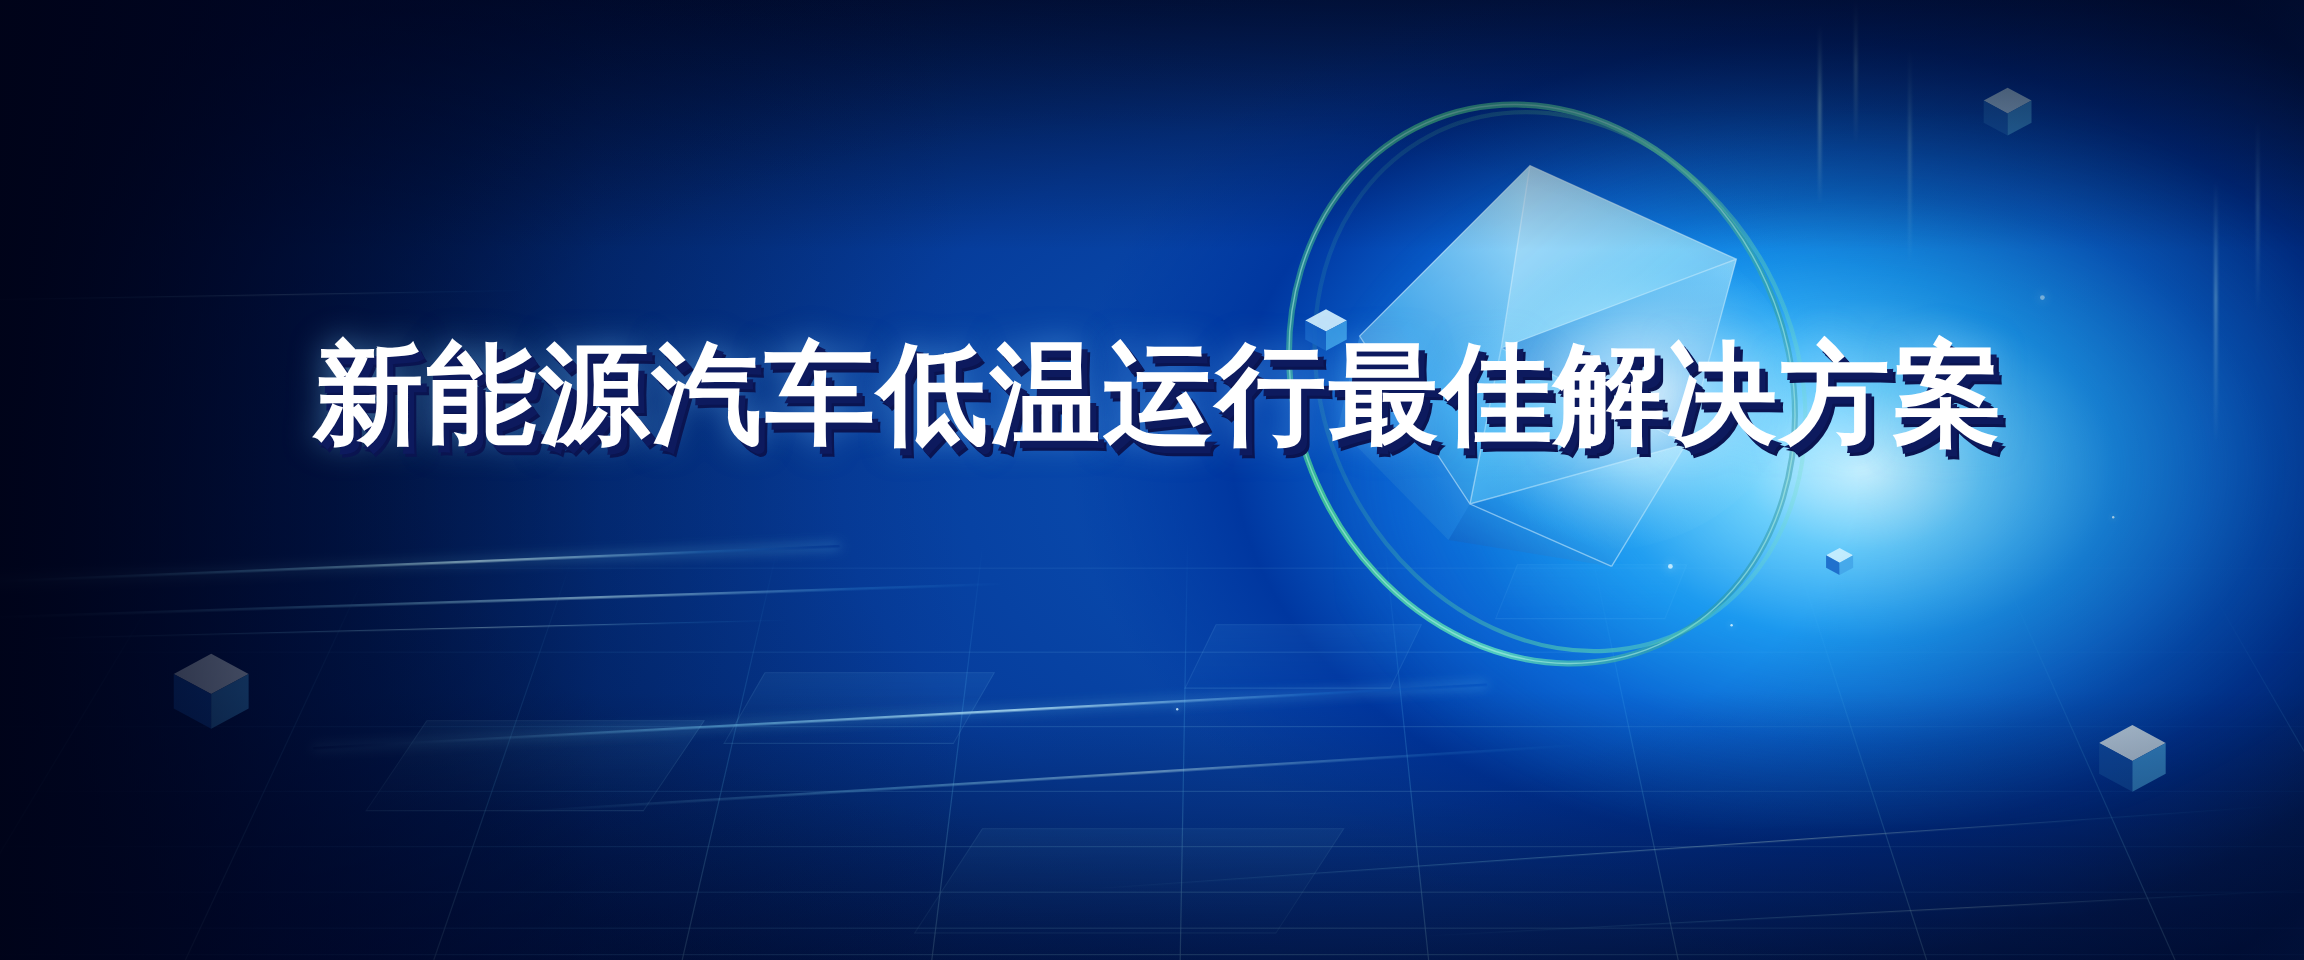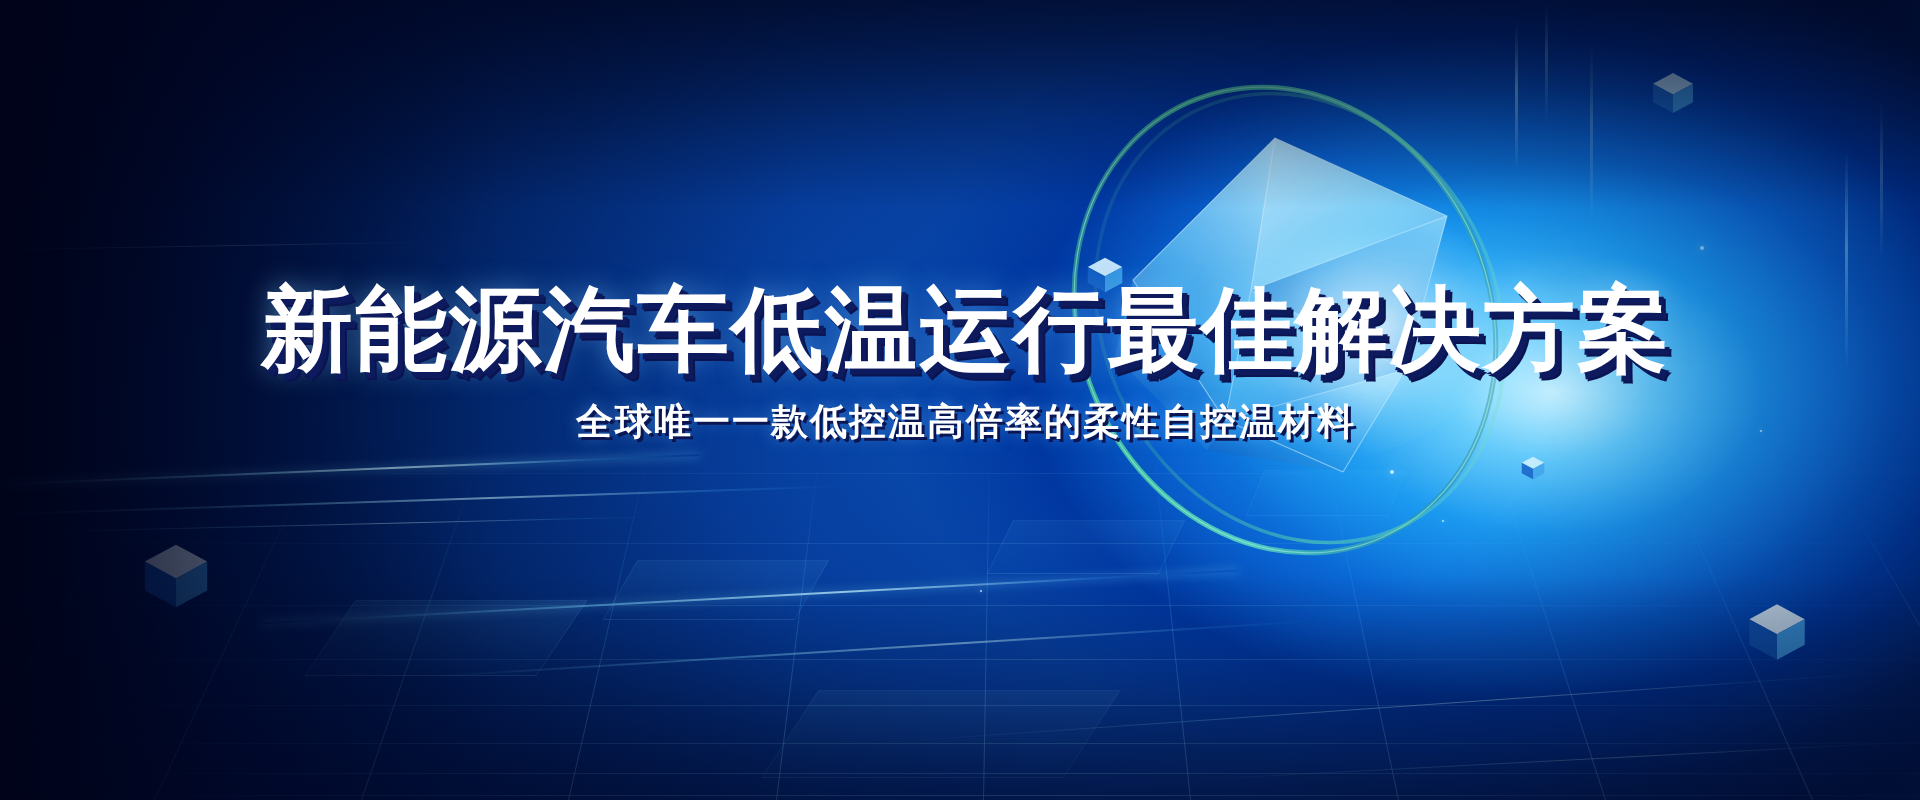--- a/index.html
+++ b/index.html
@@ -342,16 +342,15 @@
   <div class="dot sm" style="left:1442px; top:520px;"></div>
   <div class="dot sm" style="left:1618px; top:330px;"></div>
   <div class="dot" style="left:1700px; top:246px; opacity:.7;"></div>
   <div class="dot sm" style="left:980px;  top:590px;"></div>
   <div class="dot sm" style="left:1760px; top:430px;"></div>
 
   <div class="layer" id="bg-vignette"></div>
 
   <div id="text-block">
     <h1 id="headline">新能源汽车低温运行最佳解决方案</h1>
-    <p id="subhead">全球唯一一款低控温高倍率的柔性自控温材料</p>
   </div>
 
 </div>
 
 </body></html>

